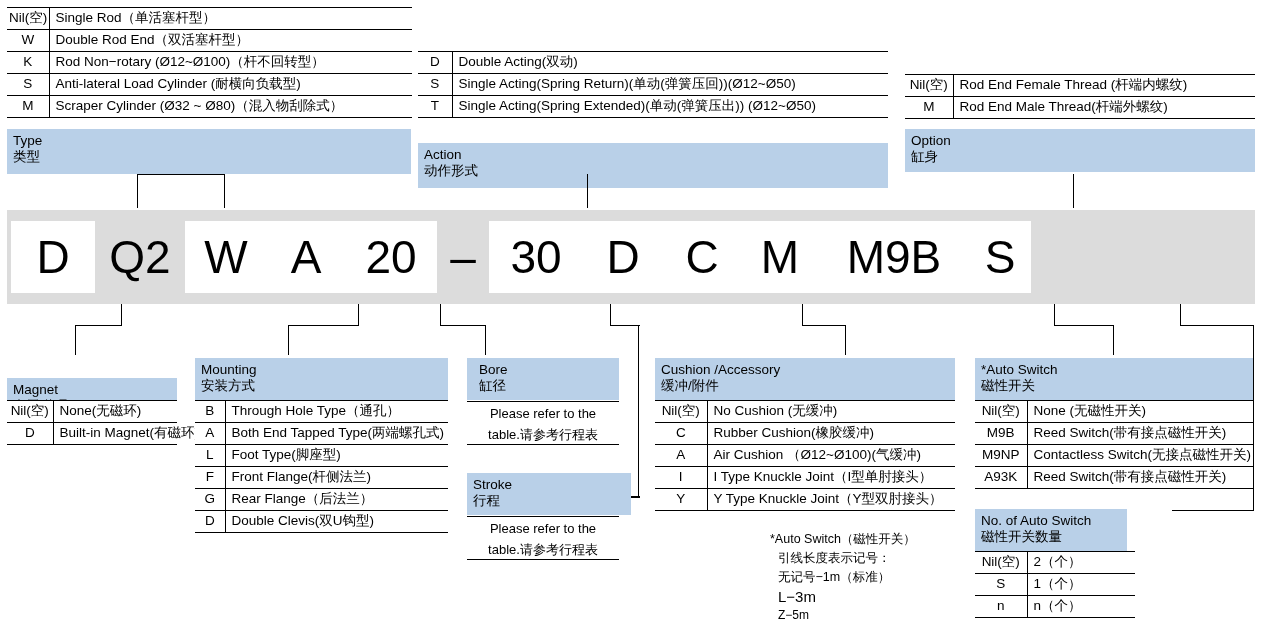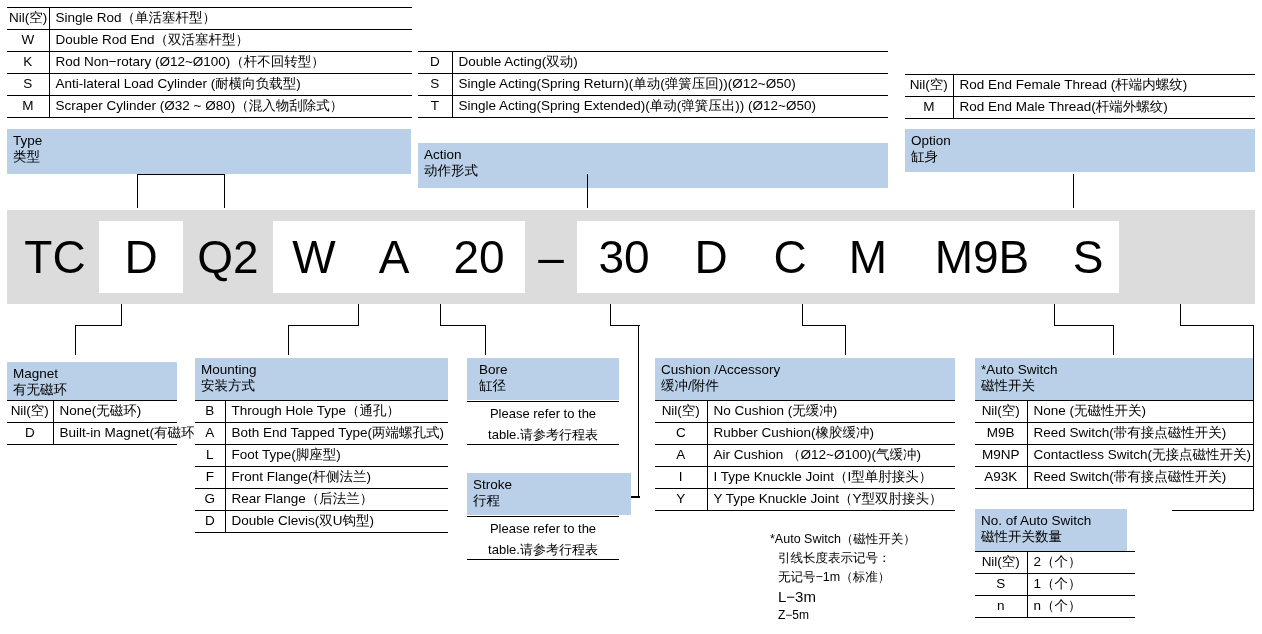--- a/index.html
+++ b/index.html
@@ -166,21 +166,20 @@
 <div class="ln-v" style="left:137px;top:174px;height:34px;"></div>
 <div class="ln-h" style="left:137px;top:174px;width:88px;"></div>
 <div class="ln-v" style="left:224px;top:174px;height:34px;"></div>
 
 <div class="ln-v" style="left:587px;top:174px;height:34px;"></div>
 <div class="ln-h" style="left:587px;top:174px;width:0px;"></div>
 
 <div class="ln-v" style="left:1073px;top:174px;height:34px;"></div>
 
 <div class="abs" id="pn-strip" style="left:7px;top:210px;width:1248px;height:94px;padding:0 4px;">
-    <div class="pn-cell plain" style="width: 88px;">TC</div>
     <div class="pn-cell boxed" style="width: 84px;">D</div>
     <div class="pn-cell plain" style="width: 90px;">Q2</div>
     <div class="pn-cell boxed" style="width: 82px;">W</div>
     <div class="pn-cell boxed" style="width: 78px;">A</div>
     <div class="pn-cell boxed" style="width: 92px;">20</div>
     <div class="pn-cell plain" style="width: 52px;">–</div>
     <div class="pn-cell boxed" style="width: 94px;">30</div>
     <div class="pn-cell boxed" style="width: 80px;">D</div>
     <div class="pn-cell boxed" style="width: 78px;">C</div>
     <div class="pn-cell boxed" style="width: 78px;">M</div>
@@ -211,21 +210,21 @@
 
 <div class="ln-v" style="left:1054px;top:304px;height:22px;"></div>
 <div class="ln-h" style="left:1054px;top:325px;width:60px;"></div>
 <div class="ln-v" style="left:1113px;top:325px;height:30px;"></div>
 
 <div class="ln-v" style="left:1180px;top:304px;height:22px;"></div>
 <div class="ln-h" style="left:1180px;top:325px;width:74px;"></div>
 <div class="ln-v" style="left:1253px;top:325px;height:186px;"></div>
 <div class="ln-h" style="left:1172px;top:510px;width:82px;"></div>
 
-<div class="abs bluehdr" style="left:7px;top:362px;width:170px;height:42px;">
+<div class="abs bluehdr" style="left:7px;top:378px;width:170px;height:42px;">
   <span>Magnet</span>
   <span class="ln2">有无磁环</span>
 </div>
 <div class="abs" style="left:7px;top:400px;">
   <table class="codetbl" style="width:170px;">
     <colgroup>
         <col style="width:46px">
         <col>
       </colgroup>
     <tbody id="tbl-magnet">

